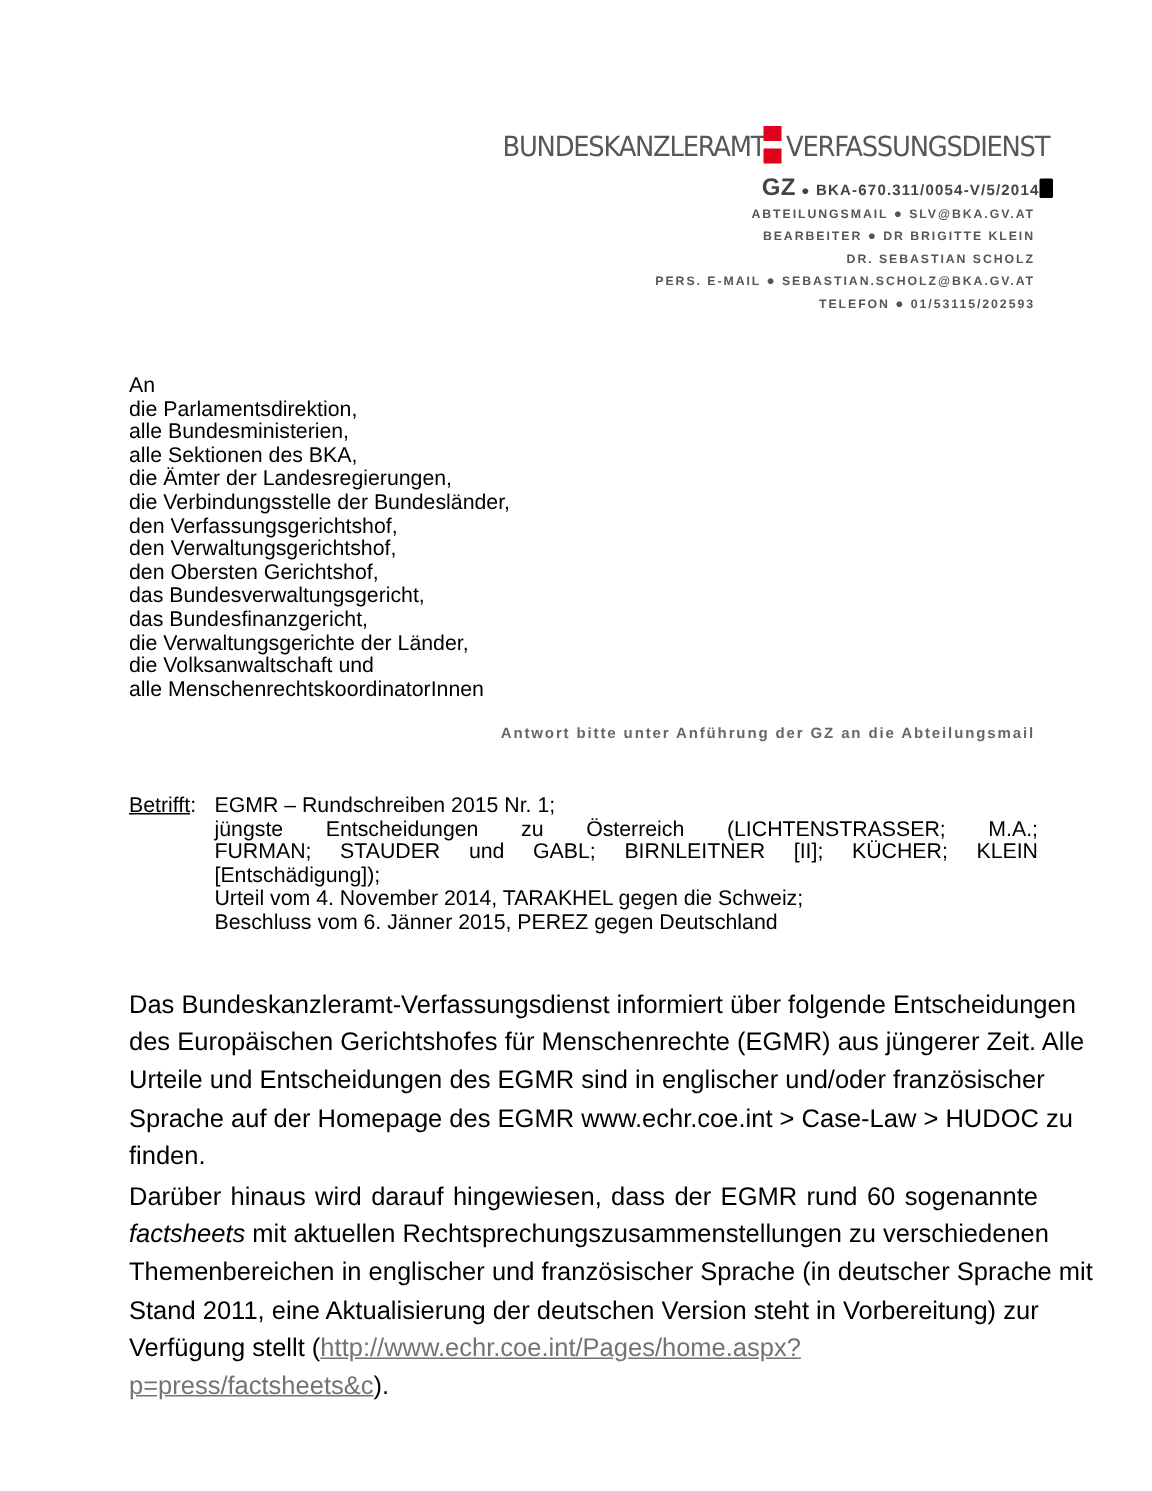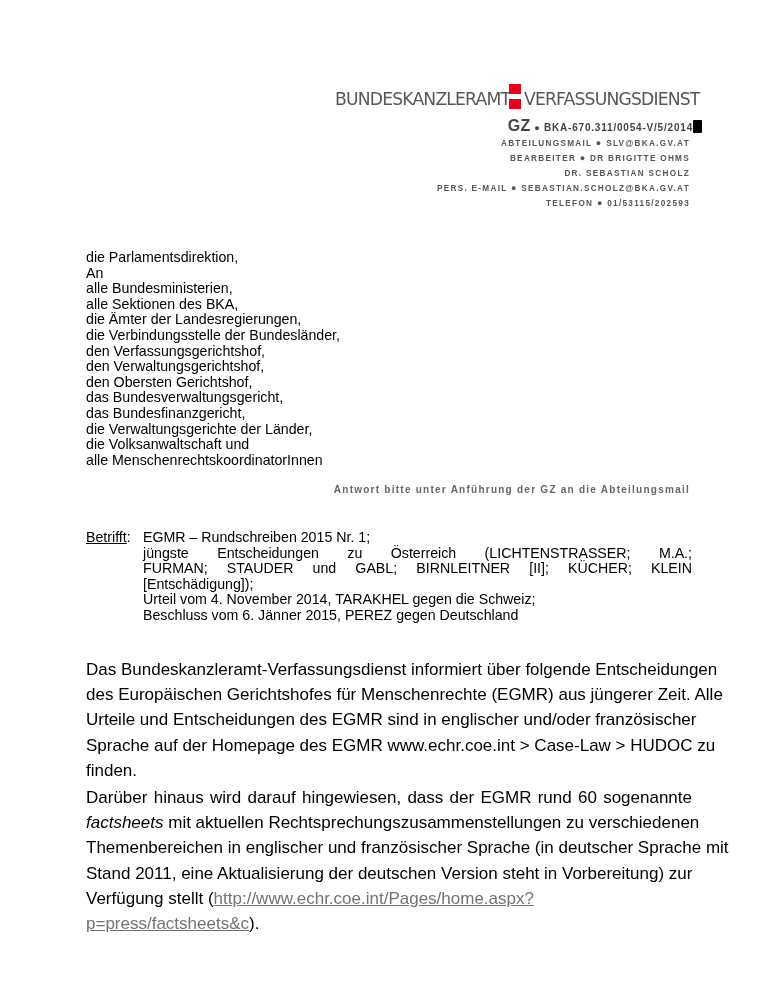--- a/index.html
+++ b/index.html
@@ -143,40 +143,40 @@
     <span>BKA-670.311/0054-V/5/2014</span><span class="redact"></span>
   </div>
   <div>
     <span>ABTEILUNGSMAIL</span>
     <span class="bullet">●</span>
     <span>SLV@BKA.GV.AT</span>
   </div>
   <div>
     <span>BEARBEITER</span>
     <span class="bullet">●</span>
-    <span>DR BRIGITTE OHMS</span>
+    <span>DR BRIGITTE KLEIN</span>
   </div>
   <div>
     <span>DR. SEBASTIAN SCHOLZ</span>
   </div>
   <div>
     <span>PERS. E-MAIL</span>
     <span class="bullet">●</span>
     <span>SEBASTIAN.SCHOLZ@BKA.GV.AT</span>
   </div>
   <div>
     <span>TELEFON</span>
     <span class="bullet">●</span>
     <span>01/53115/202593</span>
   </div>
 </div>
 
 <div class="recipients">
+  <div>An</div>
   <div>die Parlamentsdirektion,</div>
-  <div>An</div>
   <div>alle Bundesministerien,</div>
   <div>alle Sektionen des BKA,</div>
   <div>die Ämter der Landesregierungen,</div>
   <div>die Verbindungsstelle der Bundesländer,</div>
   <div>den Verfassungsgerichtshof,</div>
   <div>den Verwaltungsgerichtshof,</div>
   <div>den Obersten Gerichtshof,</div>
   <div>das Bundesverwaltungsgericht,</div>
   <div>das Bundesfinanzgericht,</div>
   <div>die Verwaltungsgerichte der Länder,</div>

